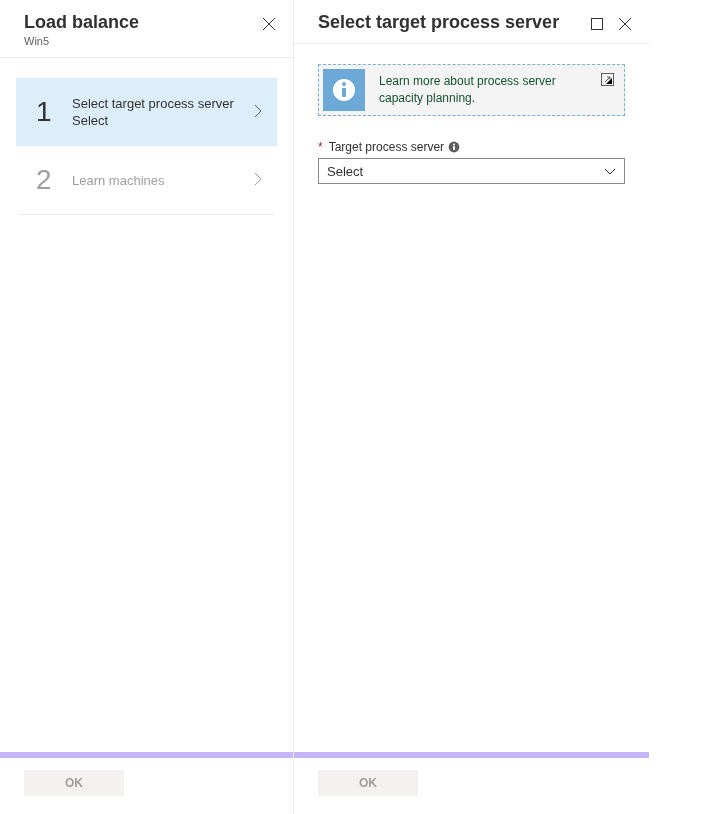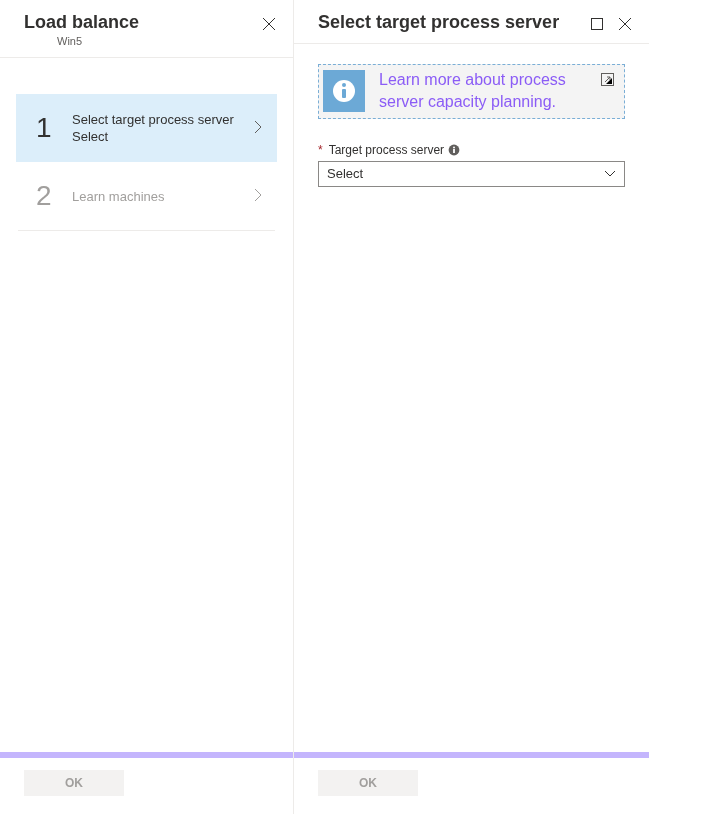--- a/index.html
+++ b/index.html
@@ -18,21 +18,20 @@
     }
     .panel {
       display: flex;
       flex-direction: column;
       height: 100%;
       background: #ffffff;
     }
     .panel-left {
       width: 294px;
       border-right: 1px solid #edebe9;
-      gap: 16px;
     }
     .panel-right {
       width: 355px;
     }
     .panel-header {
       display: flex;
       align-items: flex-start;
       justify-content: space-between;
       padding: 12px 16px 10px 24px;
       border-bottom: 1px solid #edebe9;
@@ -43,21 +42,20 @@
     }
     .panel-title {
       font-size: 18px;
       font-weight: 600;
       color: #323130;
     }
     .panel-subtitle {
       font-size: 11px;
       color: #605e5c;
       margin-top: 2px;
-      margin-left: 33px;
     }
     .panel-header-controls {
       display: flex;
       align-items: center;
       gap: 12px;
       padding-top: 4px;
     }
     .icon-btn {
       width: 16px;
       height: 16px;
@@ -156,22 +154,22 @@
       width: 42px;
       height: 42px;
       background: #6ca9d6;
       display: flex;
       align-items: center;
       justify-content: center;
       flex-shrink: 0;
     }
     .info-text {
       flex: 1;
-      font-size: 16px;
-      color: #8b5cf6;
+      font-size: 12px;
+      color: #14532d;
       line-height: 1.4;
     }
     .info-external {
       color: #605e5c;
       cursor: pointer;
       align-self: flex-start;
       padding-top: 4px;
     }
 
     

